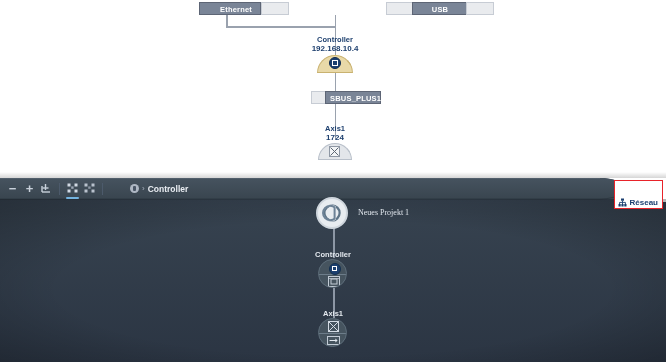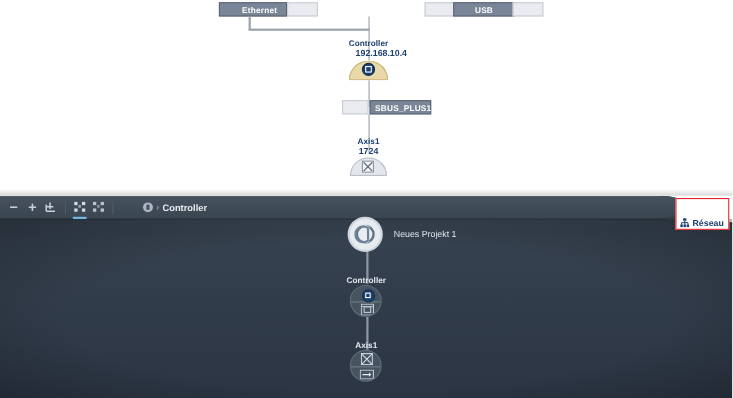--- a/index.html
+++ b/index.html
@@ -176,31 +176,31 @@
 
   <div class="bus-bar wide-pad" style="left:412px;top:2px;width:56px;">USB</div>
   <div class="bus-rail" style="left:466px;top:2px;width:28px;"></div>
 
   <div class="wire v" style="left:226px;top:15px;height:12px;"></div>
   <div class="wire h" style="left:226px;top:26px;width:110px;"></div>
 
   <div class="wire v" style="left:334.5px;top:15px;height:40px;"></div>
 
   <div class="node-label" style="left:300px;top:35px;width:70px;">Controller</div>
-  <div class="node-label" style="left:300px;top:44px;width:70px;font-size:8px;text-align:right;">192.168.10.4</div>
+  <div class="node-label" style="left:300px;top:44px;width:70px;font-size:8px;">192.168.10.4</div>
 
   <div class="dome tan" style="left:317px;top:55px;width:36px;height:18px;"></div>
   <div class="badge-circle" style="left:329px;top:57px;width:12px;height:12px;">
     <span class="inner"></span>
   </div>
 
   <div class="wire v" style="left:334.5px;top:73px;height:24px;"></div>
 
   <div class="bus-rail" style="left:311px;top:91px;width:24px;"></div>
-  <div class="bus-bar wide-pad" style="left:336px;top:91px;width:56px;">SBUS_PLUS1</div>
+  <div class="bus-bar wide-pad" style="left:325px;top:91px;width:56px;">SBUS_PLUS1</div>
 
   <div class="wire v" style="left:334.5px;top:104px;height:35px;"></div>
 
   <div class="node-label" style="left:305px;top:124px;width:60px;">Axis1</div>
   <div class="node-label" style="left:305px;top:133px;width:60px;font-size:8px;">1724</div>
 
   <div class="dome gray" style="left:318px;top:143px;width:34px;height:17px;"></div>
   <div class="sq-icon" style="left:329px;top:146px;width:11px;height:11px;">
     <svg width="9" height="9" viewBox="0 0 9 9" style="display:block">
       <line x1="0.5" y1="0.5" x2="8.5" y2="8.5" stroke="#5d6773" stroke-width="1"></line>
@@ -315,21 +315,21 @@
     <div class="tcircle" style="left:0;top:0;width:32px;height:32px;
                 background:#e8ecf0;border:2px solid #cfd6dd;">
       <svg width="20" height="20" viewBox="0 0 20 20" style="position:absolute;left:4px;top:4px;">
         <circle cx="10" cy="10" r="7.6" fill="none" stroke="#5e7487" stroke-width="2.2"></circle>
         <path d="M13.4,4.6 A7.6,7.6 0 1 0 13.4,15.4" fill="none" stroke="#e8ecf0" stroke-width="2.4"></path>
         <path d="M13.2,4.8 A7.2,7.2 0 1 0 13.2,15.2" fill="none" stroke="#6d8296" stroke-width="2"></path>
         <line x1="12.6" y1="5" x2="12.6" y2="15" stroke="#6d8296" stroke-width="2"></line>
       </svg>
     </div>
   </div>
-  <div class="tlabel side" style="left:358px;top:30px;">Neues Projekt 1</div>
+  <div class="tlabel side" style="left:358px;top:30px;font-family:Liberation Serif, serif;">Neues Projekt 1</div>
 
   <div class="tlabel" style="left:303px;top:72px;width:60px;text-align:center;">Controller</div>
   <div class="tnode" style="left:318px;top:81px;">
     <div class="tcircle" style="left:0;top:0;width:29px;height:29px;
                 background:#46545f;border:1px solid #5d6d7a;overflow:hidden;">
       <div style="position:absolute;left:0;top:14px;width:100%;height:1px;background:#6d7d8a;"></div>
       <div style="position:absolute;left:9.5px;top:2.5px;width:10px;height:10px;border-radius:50%;
                   background:#1b3f70;border:1px solid #14304f;">
         <div style="position:absolute;left:2.7px;top:2.7px;width:4.6px;height:4.6px;
                     border:1.2px solid #ffffff;box-sizing:border-box;"></div>

